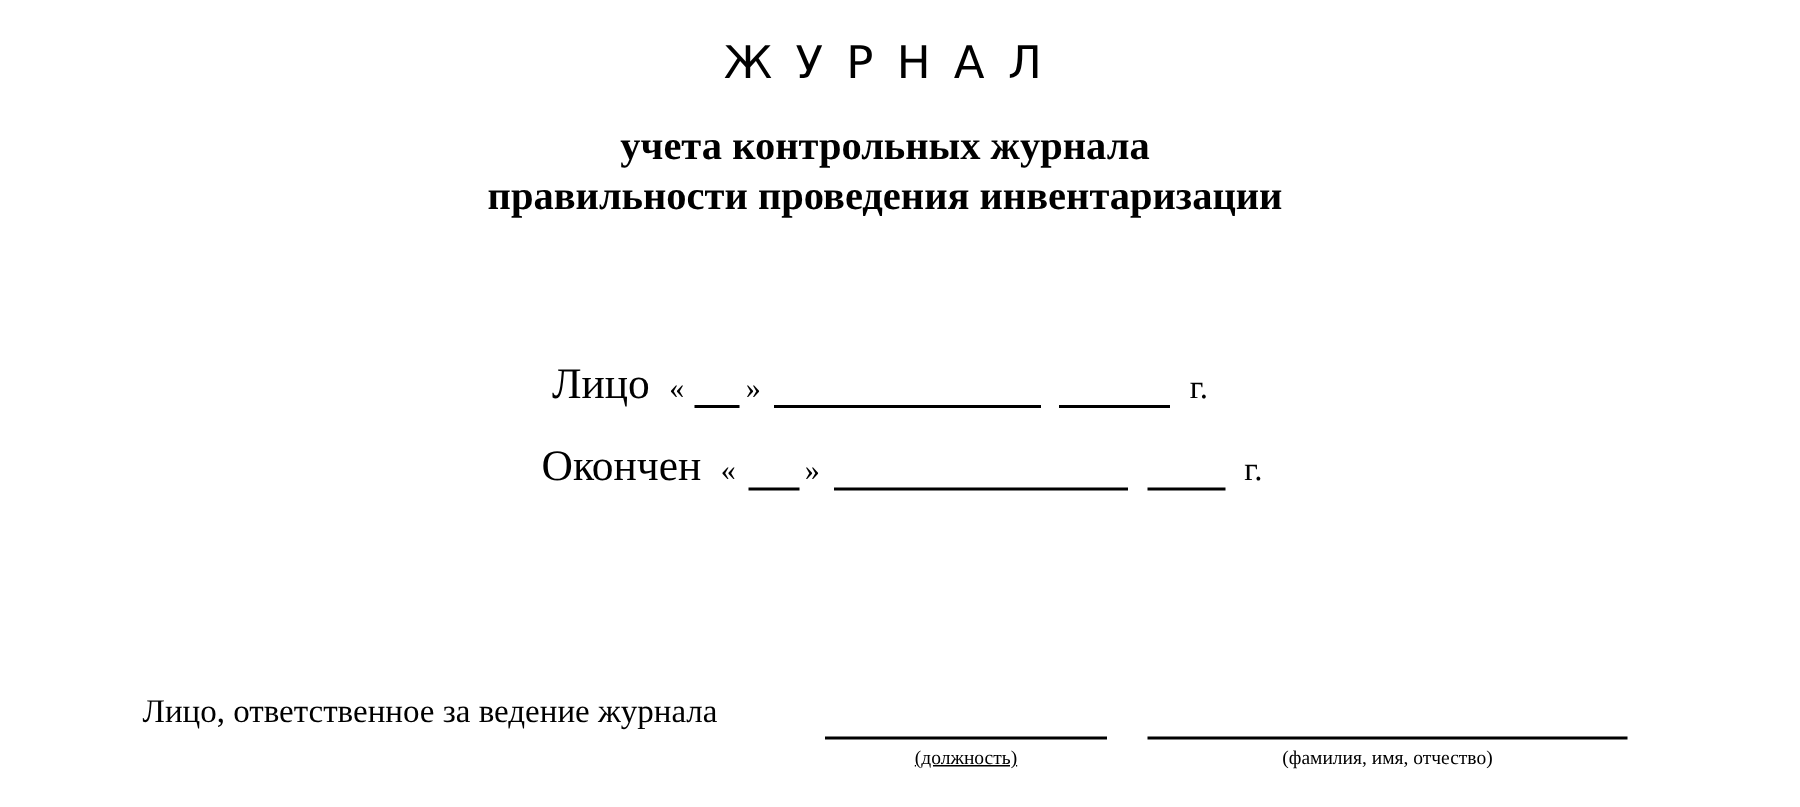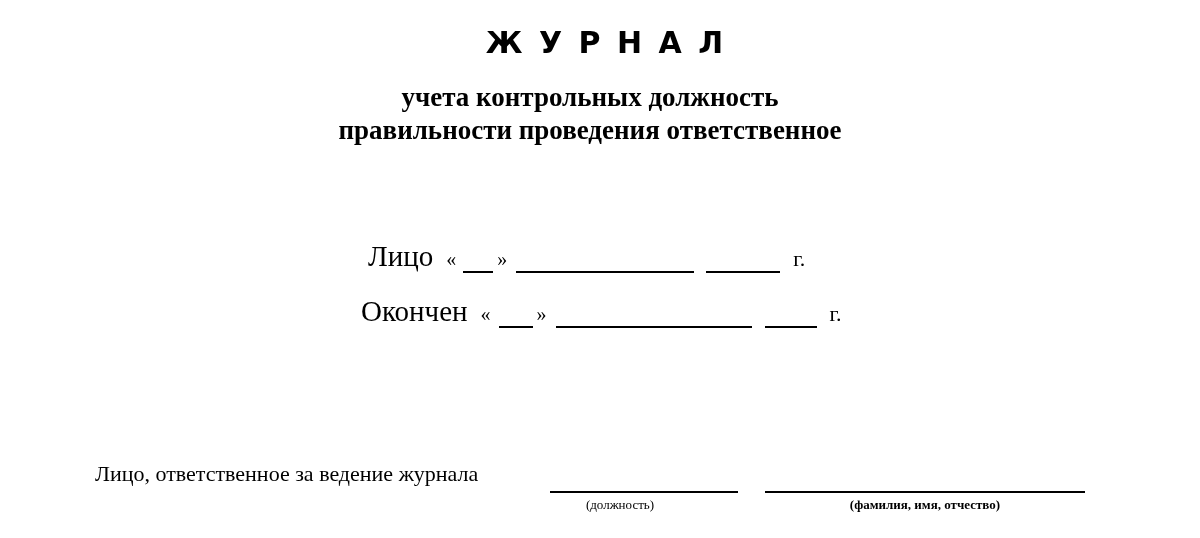--- a/index.html
+++ b/index.html
@@ -18,25 +18,24 @@
   }
 
   
   .title {
     position: absolute;
     top: 26px;
     left: 0;
     width: 1180px;
     text-align: center;
     font-family: "DejaVu Sans", "Liberation Sans", sans-serif;
-    font-weight: 700;
+    font-weight: 400;
     font-size: 30px;
     letter-spacing: 3px;
     line-height: 1.1;
-    padding-left: 16px;
   }
   .subtitle {
     position: absolute;
     left: 0;
     width: 1180px;
     text-align: center;
     font-family: "Liberation Serif", serif;
     font-weight: 700;
     font-size: 27px;
     line-height: 1.1;
@@ -100,33 +99,33 @@
   .resp-blank-name     { left: 765px; width: 320px; }
 
   .caption {
     position: absolute;
     top: 497px;
     text-align: center;
     font-family: "Liberation Serif", serif;
     font-size: 13px;
     line-height: 1.2;
   }
-  .caption-position { left: 526px; width: 188px; }
-  .caption-name     { left: 765px; width: 320px; font-weight: bold; }
+  .caption-position { left: 550px; width: 188px; text-decoration: underline; }
+  .caption-name     { left: 765px; width: 320px; }
 </style>
 </head>
 <body>
 
 <div class="page">
 
   <div class="title">Ж У Р Н А Л</div>
 
-  <div class="subtitle subtitle-1">учета контрольных должность</div>
+  <div class="subtitle subtitle-1">учета контрольных журнала</div>
 
-  <div class="subtitle subtitle-2">правильности проведения ответственное</div>
+  <div class="subtitle subtitle-2">правильности проведения инвентаризации</div>
 
   <div class="date-row row-started">
     <span>Лицо</span><span class="quote open-quote">«</span><span class="blank blank-day"></span><span class="quote close-quote">»</span><span class="blank blank-month"></span><span class="blank blank-year"></span><span class="year-suffix">г.</span>
   </div>
 
   <div class="date-row row-finished">
     <span>Окончен</span><span class="quote open-quote">«</span><span class="blank blank-day"></span><span class="quote close-quote">»</span><span class="blank blank-month"></span><span class="blank blank-year"></span><span class="year-suffix">г.</span>
   </div>
 
   <div class="resp-label">Лицо, ответственное за ведение журнала</div>

